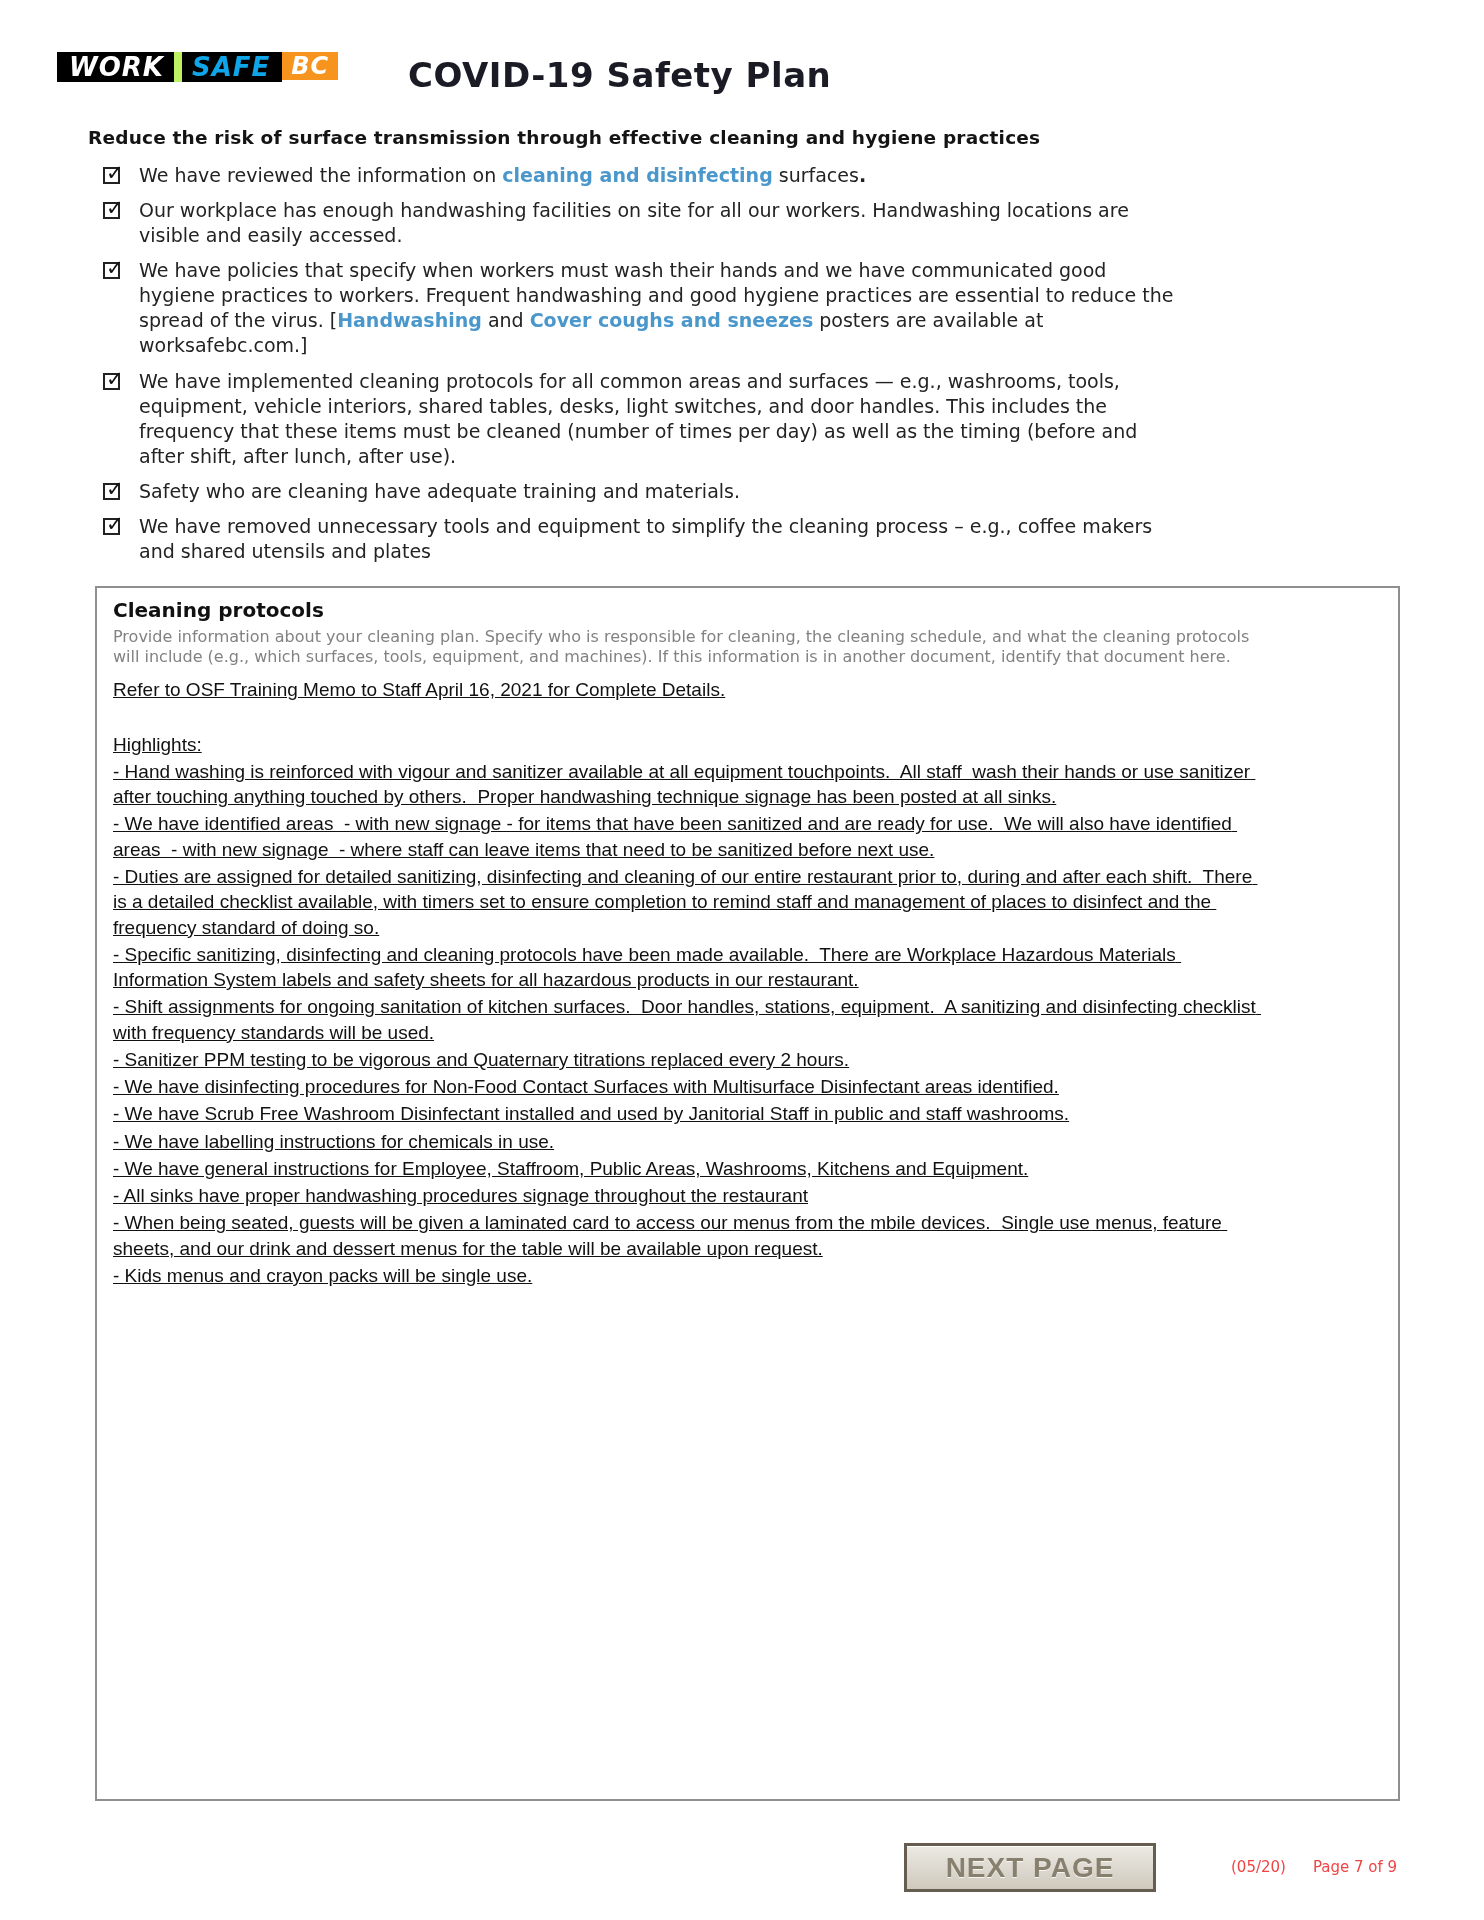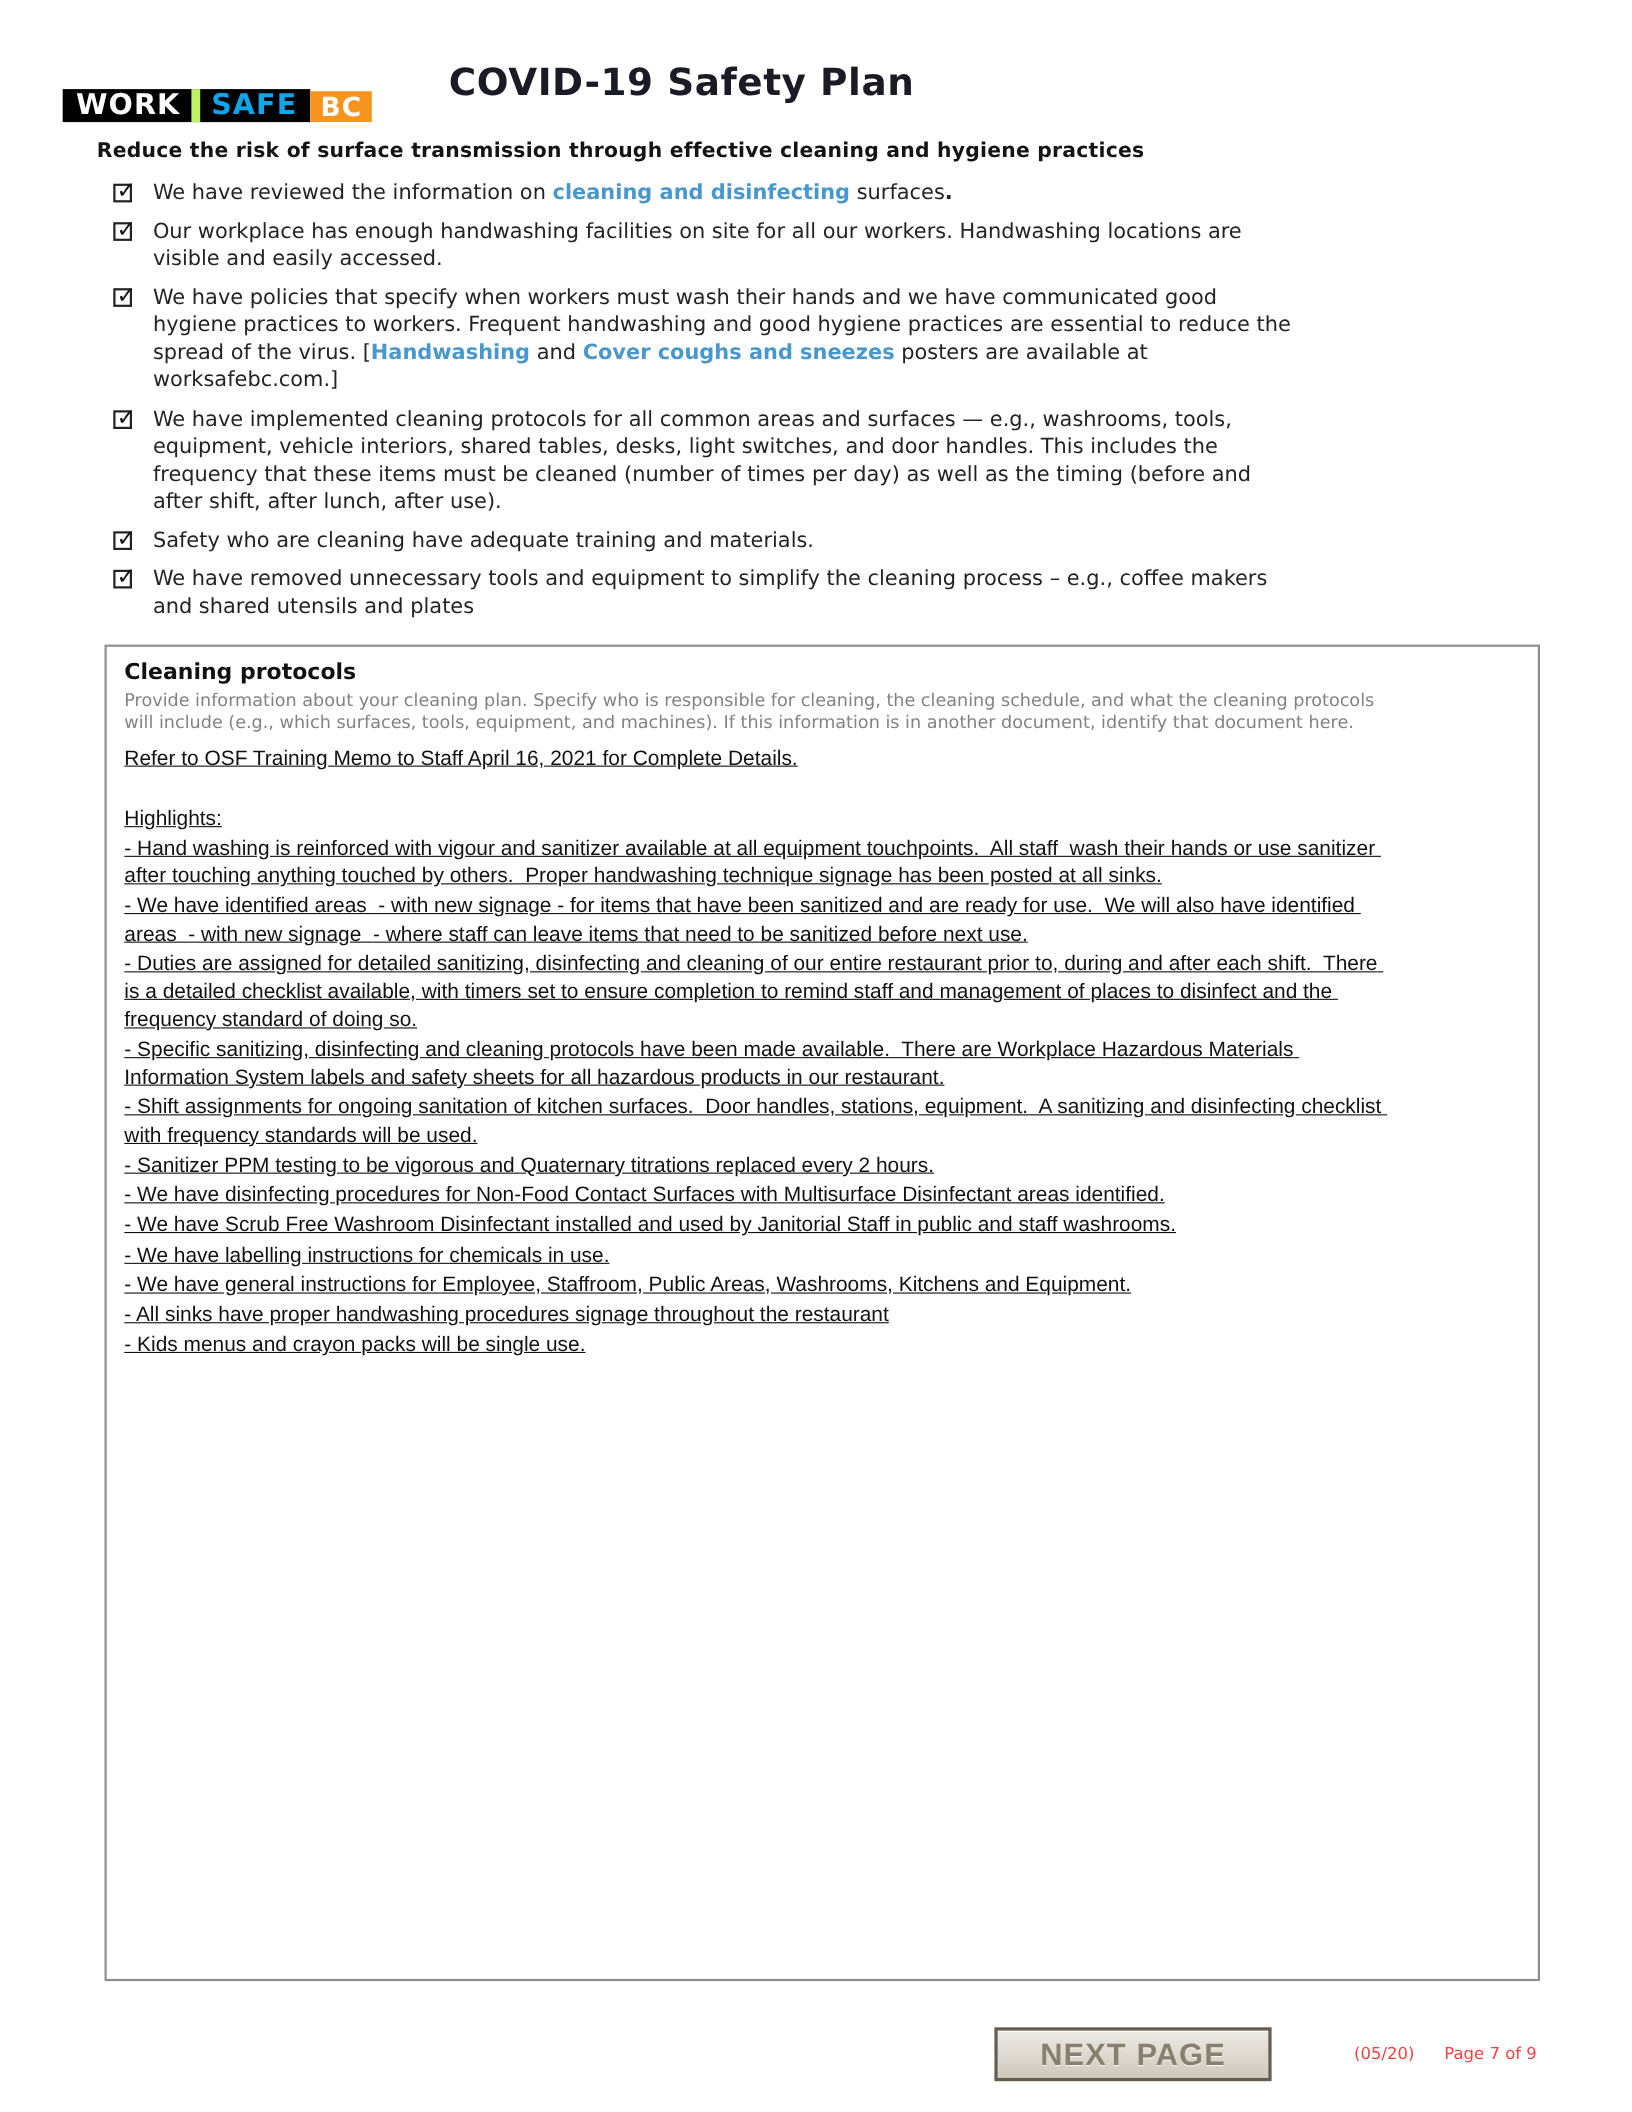--- a/index.html
+++ b/index.html
@@ -4,21 +4,21 @@
 <style>
   * { margin:0; padding:0; box-sizing:border-box; }
   html,body { background:#ffffff; }
   .page {
     position:relative; width:1484px; height:1920px; background:#fff;
     font-family:"DejaVu Sans","Liberation Sans",sans-serif; color:#1f1f1f;
     overflow:hidden;
   }
 
   
-  .logo { position:absolute; left:57px; top:63px; display:flex; height:48px; align-items:flex-end; }
+  .logo { position:absolute; left:57px; top:52px; display:flex; height:48px; align-items:flex-start;font-style:italic; }
   .logo-black {
     background:#000; color:#fff; display:flex; align-items:center; gap:10px;
     padding:0 12px; font-size:26px; font-weight:bold; letter-spacing:1px;
   }
   .logo-safe { color:#0ea5e9; border-left:8px solid #bef264; padding-left:10px; }
   .logo-orange {
     background:var(--logo-orange,#f7941e); color:#fff; display:flex; align-items:center;
     padding:0 9px; font-size:24px; font-weight:bold; letter-spacing:1px;
   }
 
@@ -144,20 +144,21 @@
           <div class="protocol-line">- We have identified areas  - with new signage - for items that have been sanitized and are ready for use.  We will also have identified areas  - with new signage  - where staff can leave items that need to be sanitized before next use.</div>
           <div class="protocol-line">- Duties are assigned for detailed sanitizing, disinfecting and cleaning of our entire restaurant prior to, during and after each shift.  There is a detailed checklist available, with timers set to ensure completion to remind staff and management of places to disinfect and the frequency standard of doing so.</div>
           <div class="protocol-line">- Specific sanitizing, disinfecting and cleaning protocols have been made available.  There are Workplace Hazardous Materials Information System labels and safety sheets for all hazardous products in our restaurant.</div>
           <div class="protocol-line">- Shift assignments for ongoing sanitation of kitchen surfaces.  Door handles, stations, equipment.  A sanitizing and disinfecting checklist with frequency standards will be used.</div>
           <div class="protocol-line">- Sanitizer PPM testing to be vigorous and Quaternary titrations replaced every 2 hours.</div>
           <div class="protocol-line">- We have disinfecting procedures for Non-Food Contact Surfaces with Multisurface Disinfectant areas identified.</div>
           <div class="protocol-line">- We have Scrub Free Washroom Disinfectant installed and used by Janitorial Staff in public and staff washrooms.</div>
           <div class="protocol-line">- We have labelling instructions for chemicals in use.</div>
           <div class="protocol-line">- We have general instructions for Employee, Staffroom, Public Areas, Washrooms, Kitchens and Equipment.</div>
           <div class="protocol-line">- All sinks have proper handwashing procedures signage throughout the restaurant</div>
+          <div class="protocol-line">- When being seated, guests will be given a laminated card to access our menus from the mbile devices.  Single use menus, feature sheets, and our drink and dessert menus for the table will be available upon request.</div>
           <div class="protocol-line">- Kids menus and crayon packs will be single use.</div>
         </div>
     </div>
   </div>
 
   <button class="next-page-btn">NEXT PAGE</button>
 
   <div class="footer-meta">
     <span>(05/20)</span>
     <span>Page 7 of 9</span>

